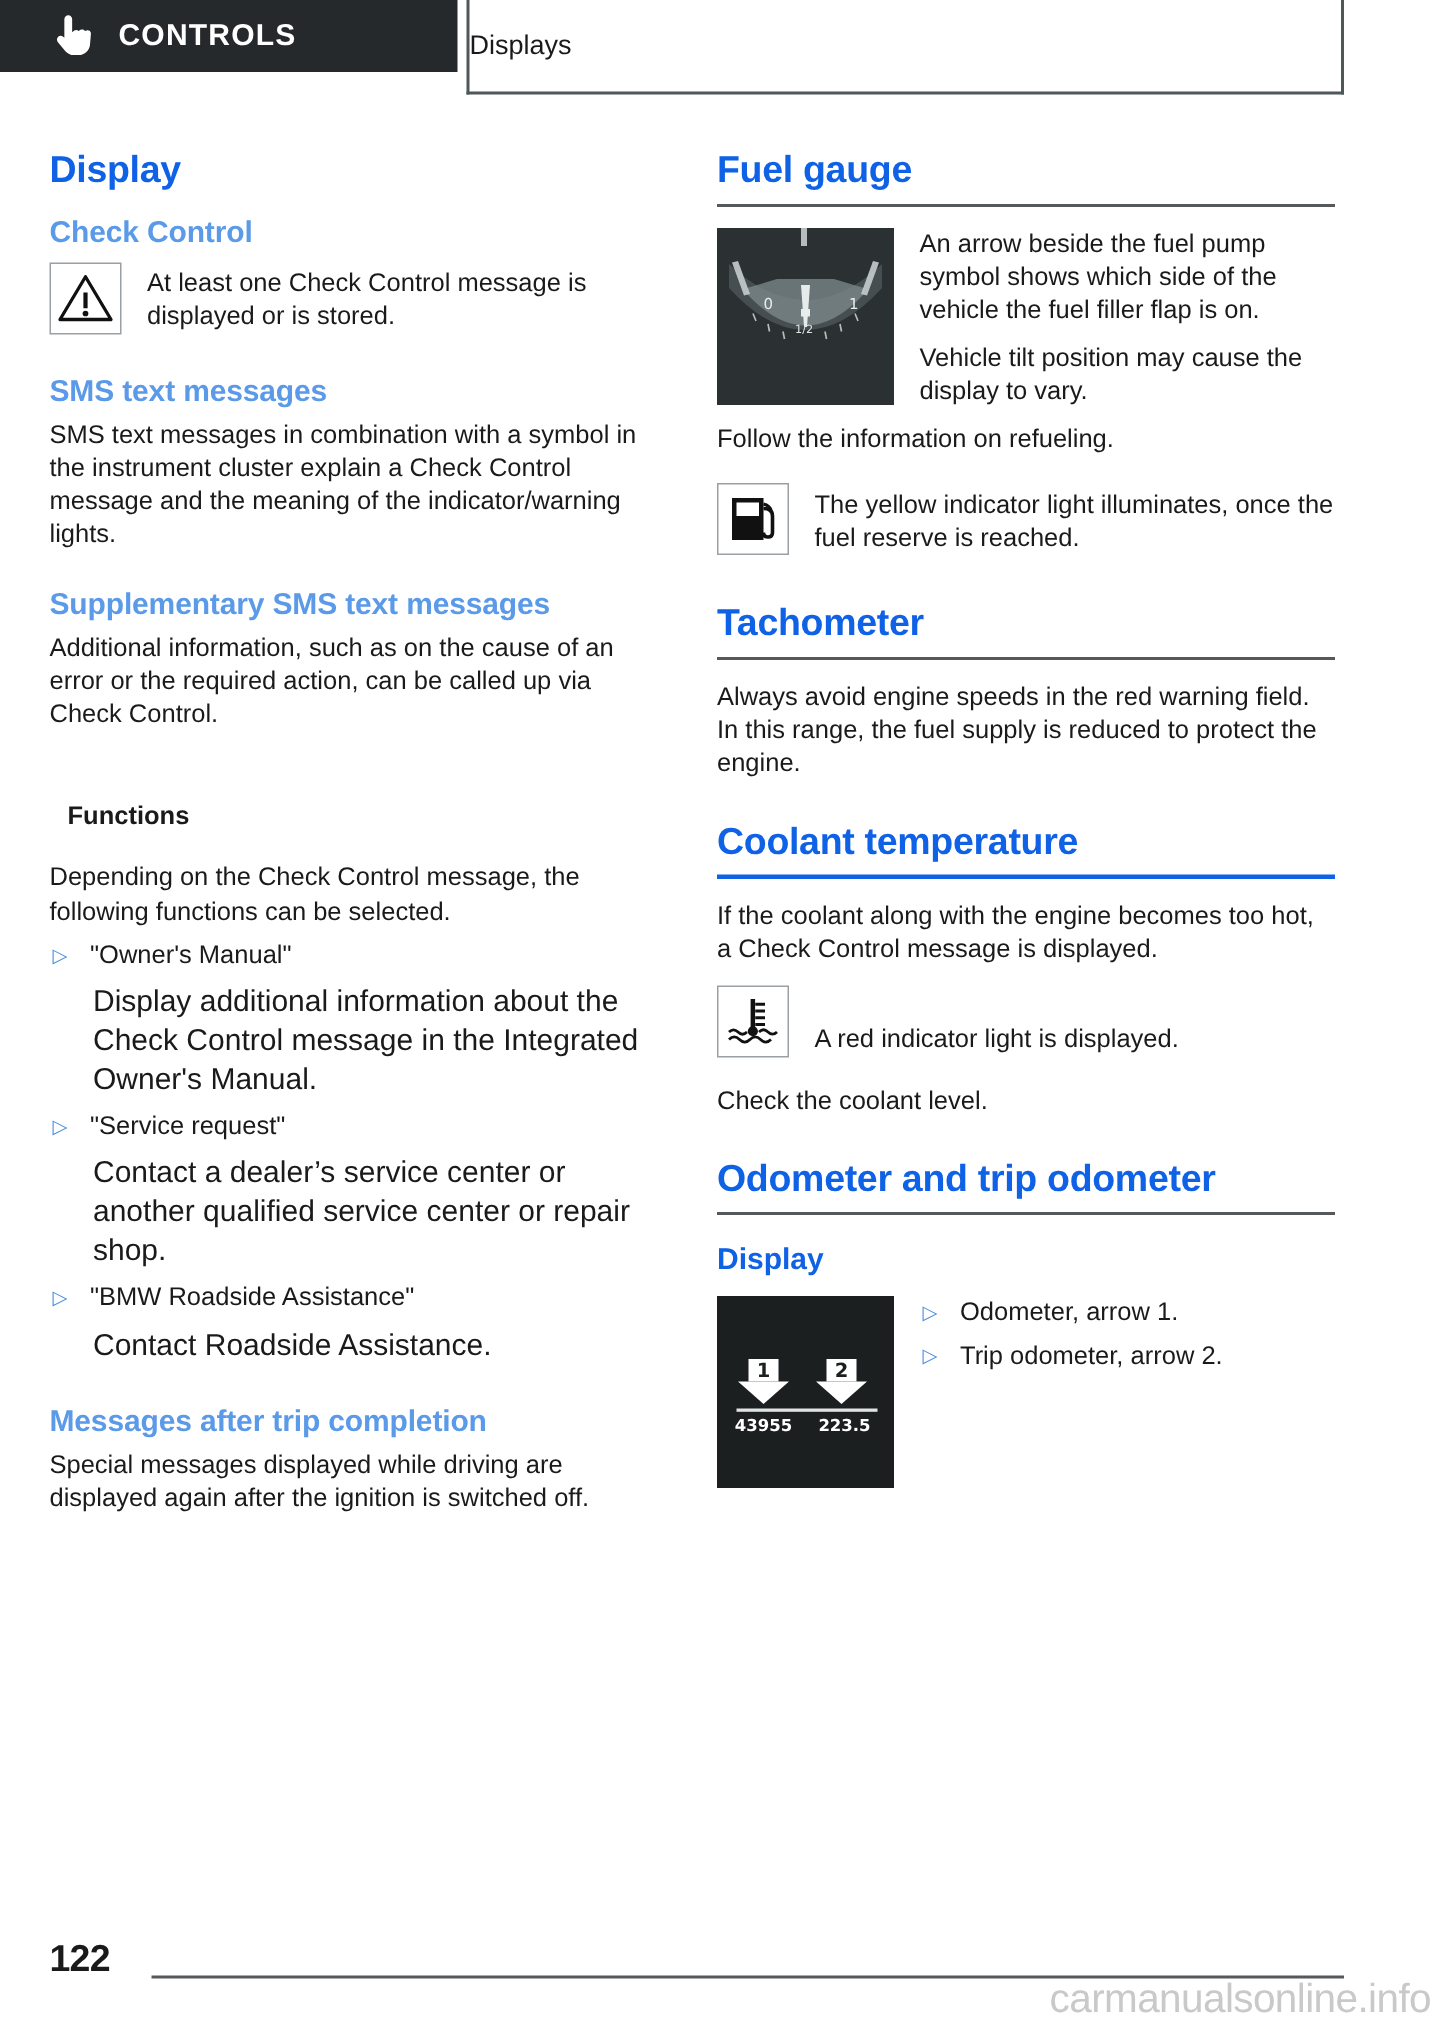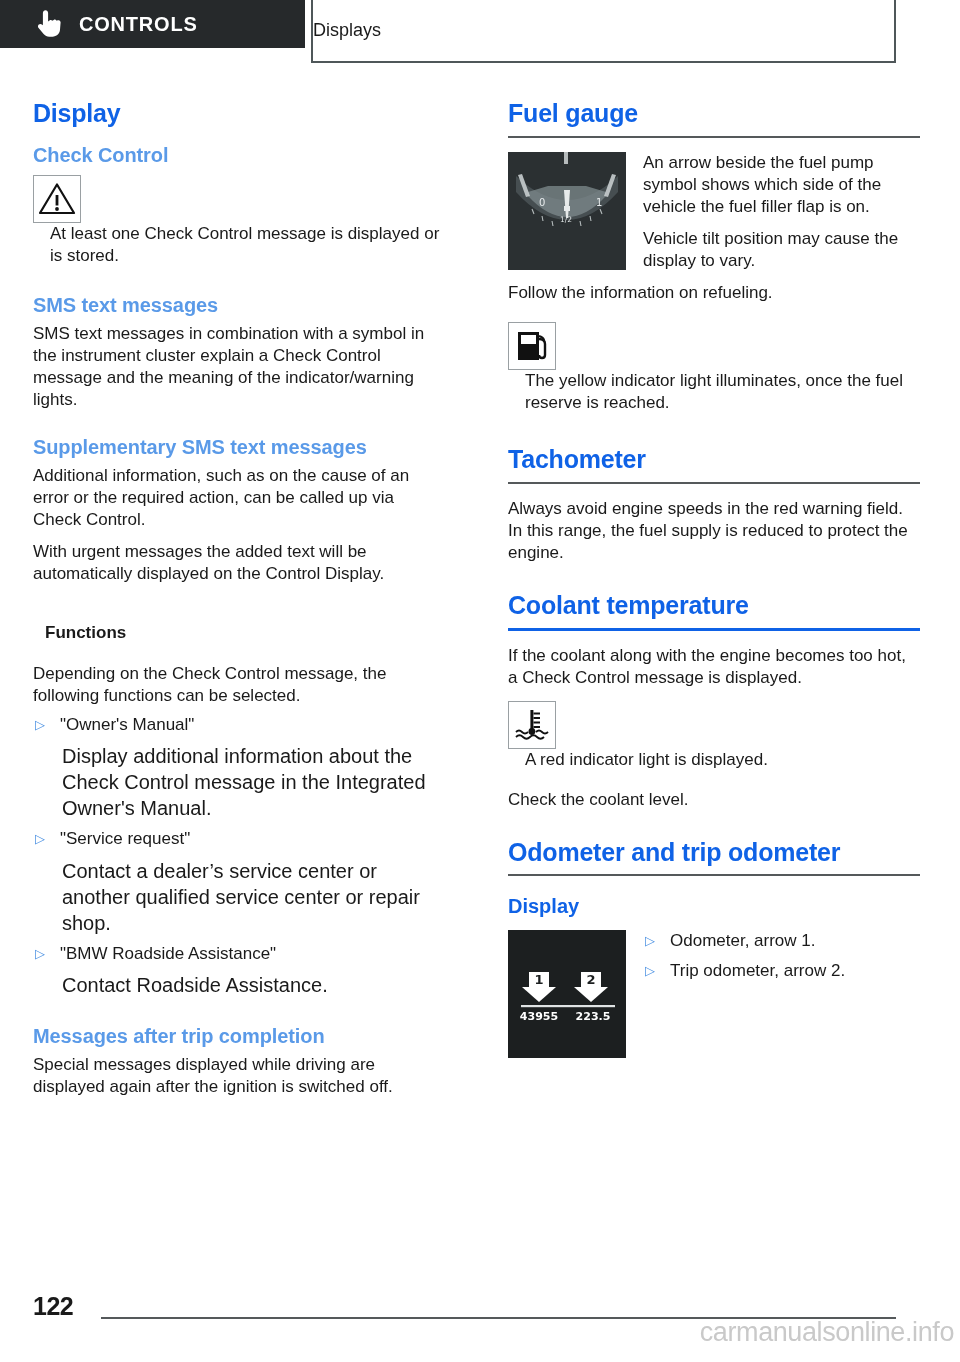--- a/index.html
+++ b/index.html
@@ -67,21 +67,21 @@
     white-space: nowrap;
   }
 
   
   .col {
     position: absolute;
     top: 98px;
     width: 412px;
   }
   .col-left  { left: 33px; }
-  .col-right { left: 478px; margin-left: 30px; }
+  .col-right { left: 478px; }
 
   
   h1.h-major {
     font-size: 25px;
     font-weight: bold;
     color: #0f62e6;
     margin: 0 0 0 0;
     line-height: 1.22;
     letter-spacing: -0.2px;
   }
@@ -129,22 +129,21 @@
   .sp-12 { height: 12px; }
   .sp-14 { height: 14px; }
   .sp-18 { height: 18px; }
   .sp-24 { height: 24px; }
   .sp-26 { height: 26px; }
   .sp-30 { height: 30px; }
 
   
   .icon-row {
     display: flex;
-    align-items: flex-start;
-    flex-direction: column;
+    align-items: flex-end;
   }
   .icon-box {
     width: 48px;
     height: 48px;
     border: 1px solid #9aa0a3;
     box-sizing: border-box;
     flex: none;
     background: #ffffff;
     display: flex;
     align-items: center;
@@ -291,21 +290,20 @@
   <h2 class="h-sub">SMS text messages</h2>
   <div class="sp-6"></div>
   <p class="body">SMS text messages in combination with a symbol in the instrument cluster explain a Check Control message and the meaning of the indicator/warning lights.</p>
 
   <div class="sp-24"></div>
 
   <h2 class="h-sub">Supplementary SMS text messages</h2>
   <div class="sp-6"></div>
   <p class="body">Additional information, such as on the cause of an error or the required action, can be called up via Check Control.</p>
   <div class="sp-10"></div>
-  <p class="body">With urgent messages the added text will be automatically displayed on the Control Display.</p>
 
   <div class="sp-24"></div>
 
   <h3 class="h-bold">Functions</h3>
   <div class="sp-8"></div>
   <p class="body">Depending on the Check Control message, the following functions can be selected.</p>
 
   <div class="bullet-row">
     <span class="bullet-mark">▷</span>
     <span class="bullet-text">"Owner's Manual"</span>

